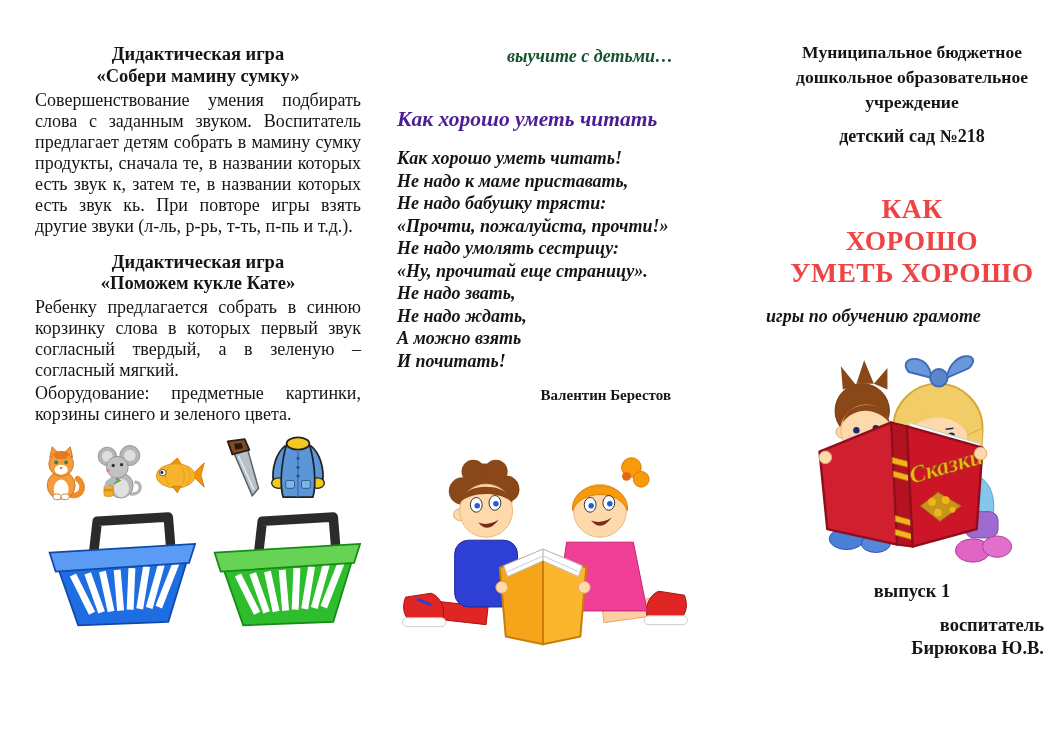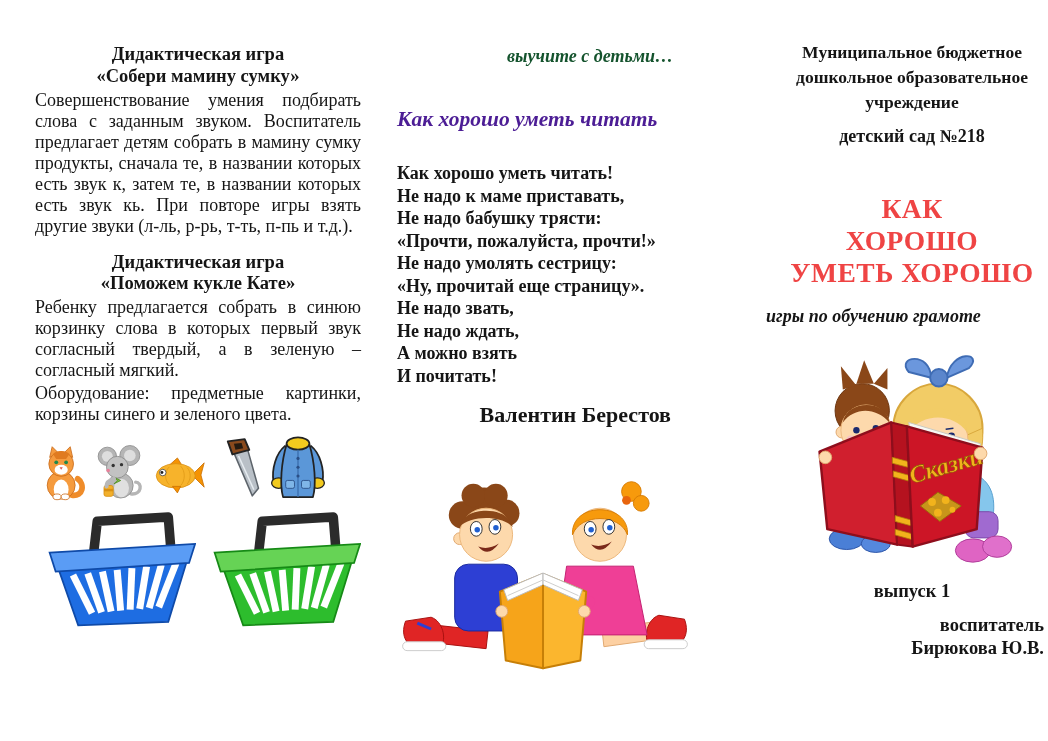--- a/index.html
+++ b/index.html
@@ -19,23 +19,23 @@
   .section-gap { margin-top:15px; }
   .game-body { font-size:18px; line-height:21px; text-align:justify; margin:2px 0 0; }
   .icons-row { margin-top:10px; display:flex; align-items:flex-end; gap:9px; padding-left:4px; }
   .fish-lift { margin-bottom:9px; }
   .baskets-row { margin-top:4px; display:flex; gap:16px; padding-left:12px; }
 
   
   .kicker { margin-top:46px; font-size:18px; font-weight:bold; font-style:italic;
             color:#14532d; text-align:right; padding-right:4px; }
   .poem-title { margin-top:40px; font-size:21.5px; font-weight:bold; font-style:italic; color:#4c1d95; }
-  .poem { margin-top:30px; }
+  .poem { margin-top:15px;font-style:italic; }
   .poem-line { font-size:18px; font-weight:bold; line-height:22.5px; }
-  .poem-author { margin-top:15px; font-size:22px; font-weight:bold; text-align:right; padding-right:6px; }
+  .poem-author { margin-top:15px; font-size:15px; font-weight:bold; text-align:right; padding-right:6px; }
   .mid-illustration { margin-top:38px; margin-left:-2px; }
 
   
   .org { margin-top:40px; font-size:17.5px; font-weight:bold; text-align:center; line-height:25px; }
   .org .tline { display:block; }
   .kindergarten { margin-top:11px; font-size:18px; font-weight:bold; text-align:center; }
   .big-title { margin-top:46px; font-size:27.5px; font-weight:bold; text-align:center;
                line-height:32px; color:#ef4444; letter-spacing:0.5px; }
   .big-title .tline { display:block; }
   .subtitle { margin-top:17px; font-size:18px; font-weight:bold; font-style:italic; text-align:left; }

